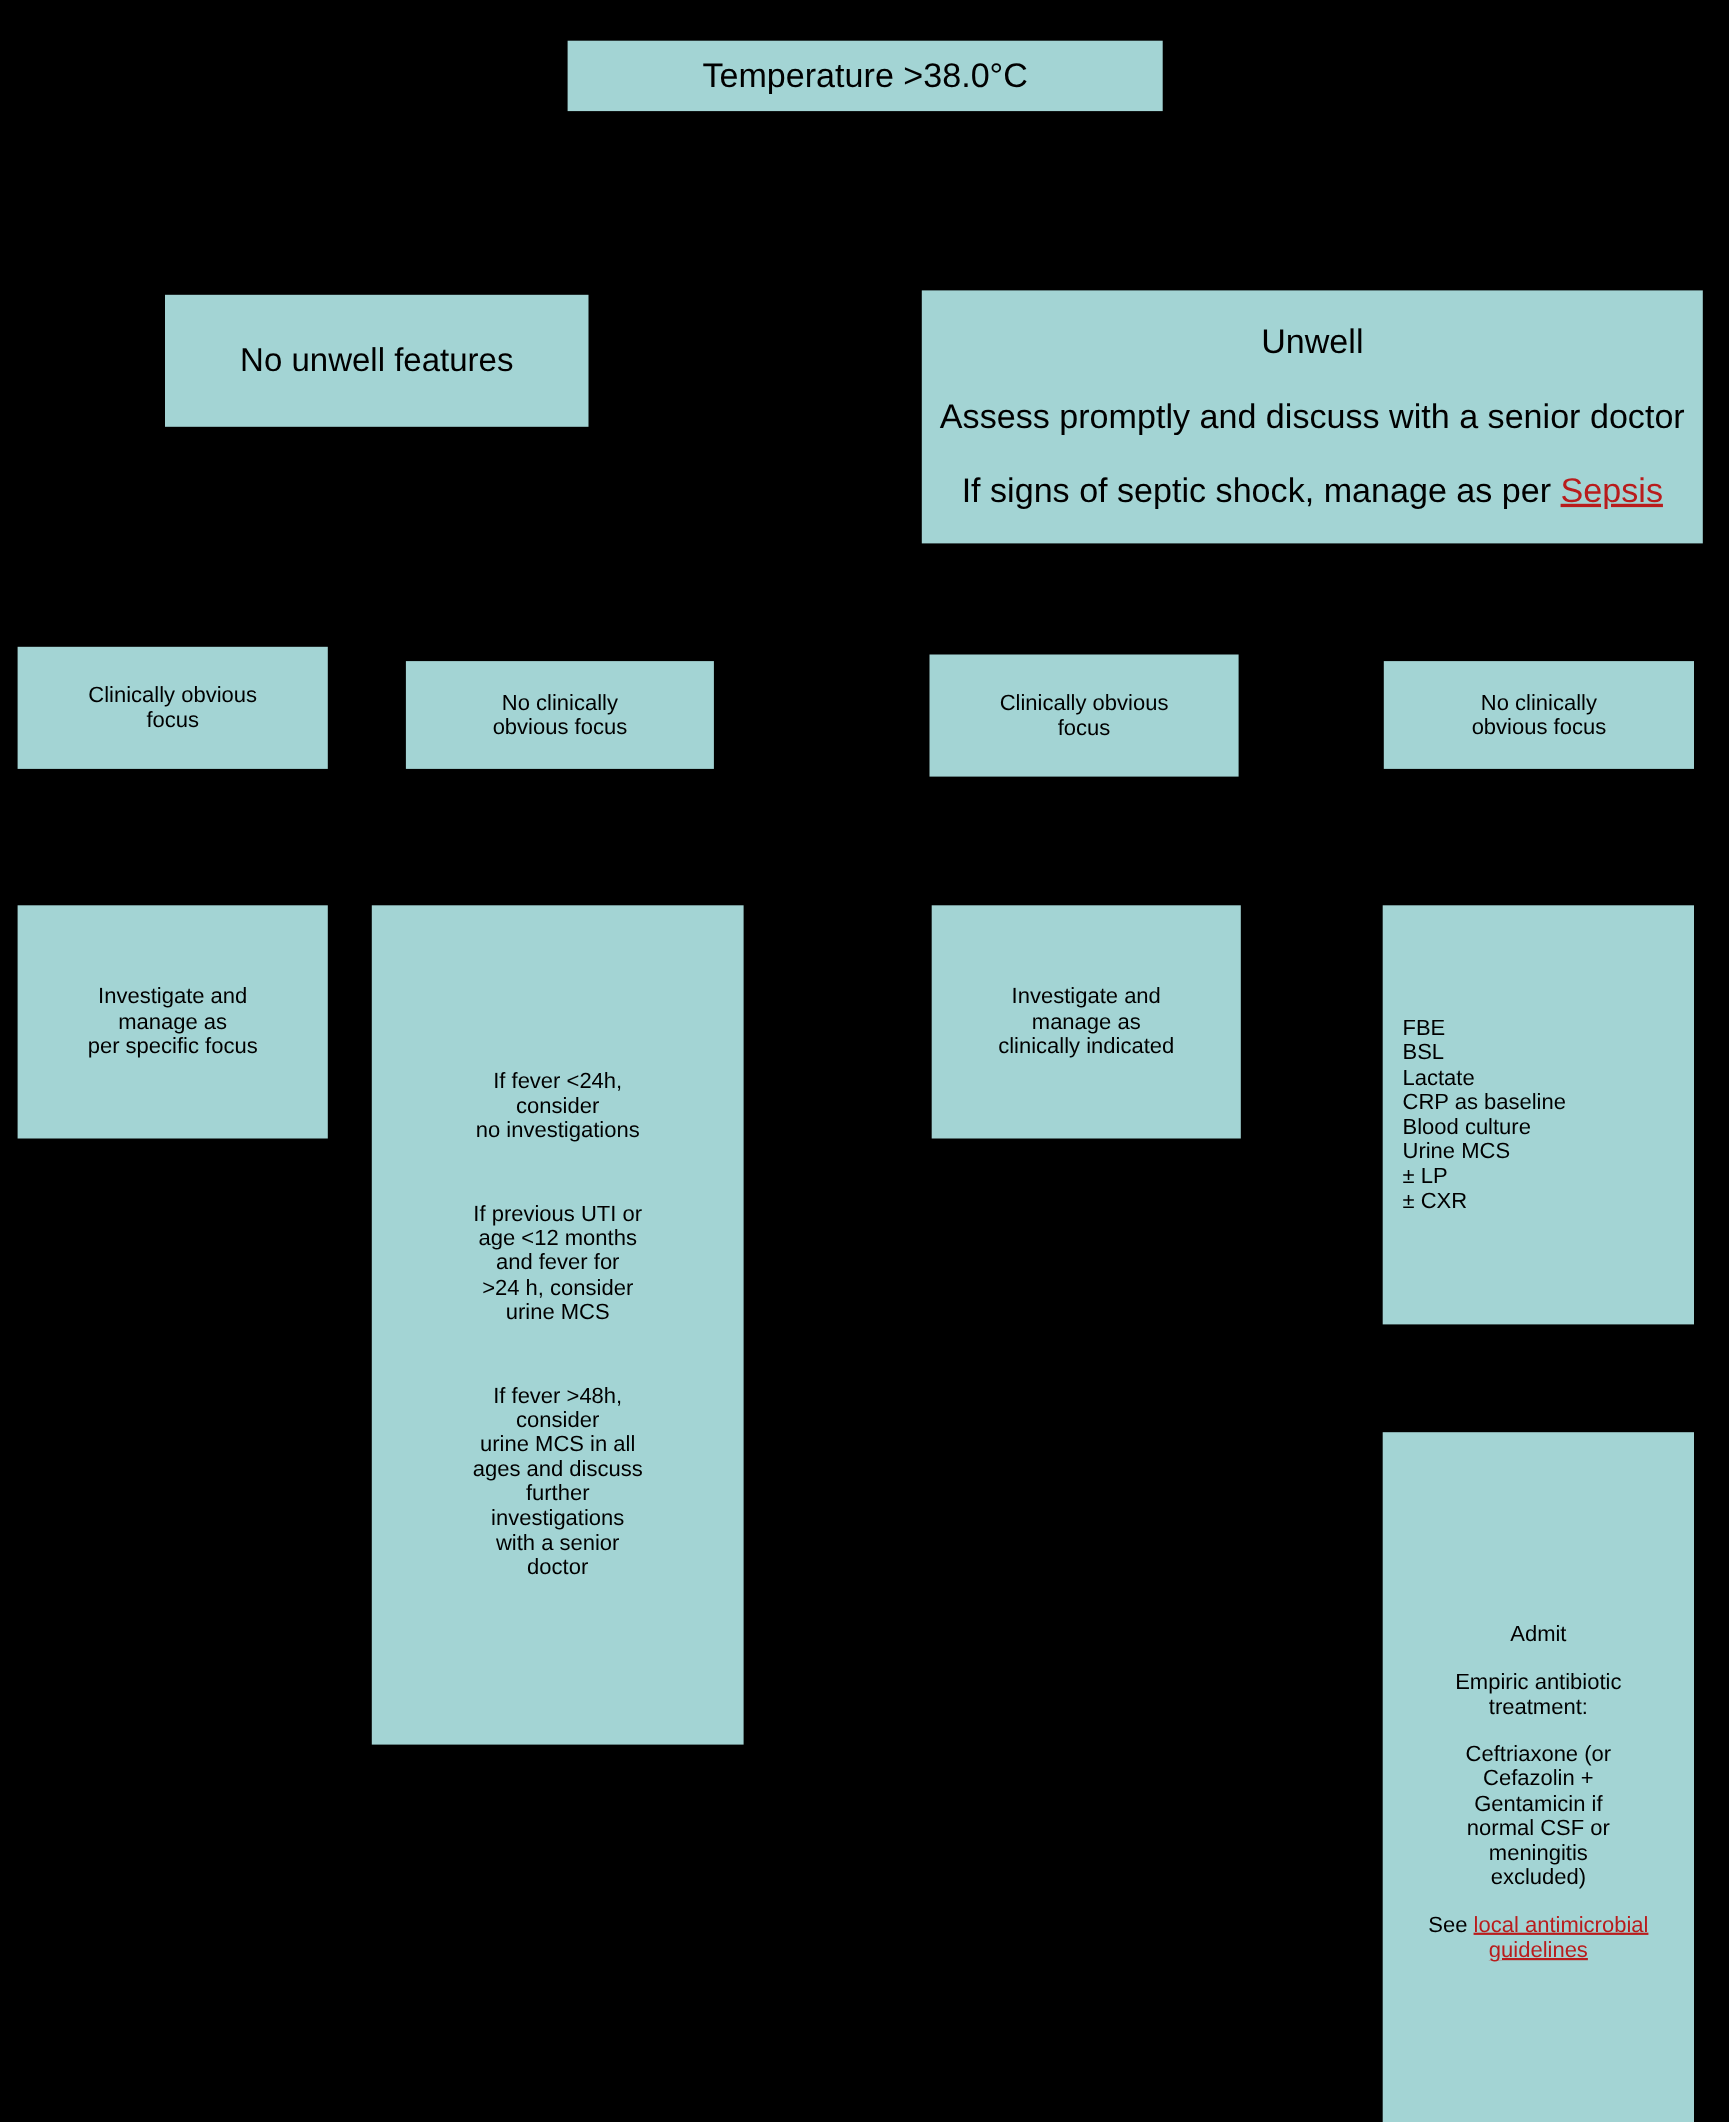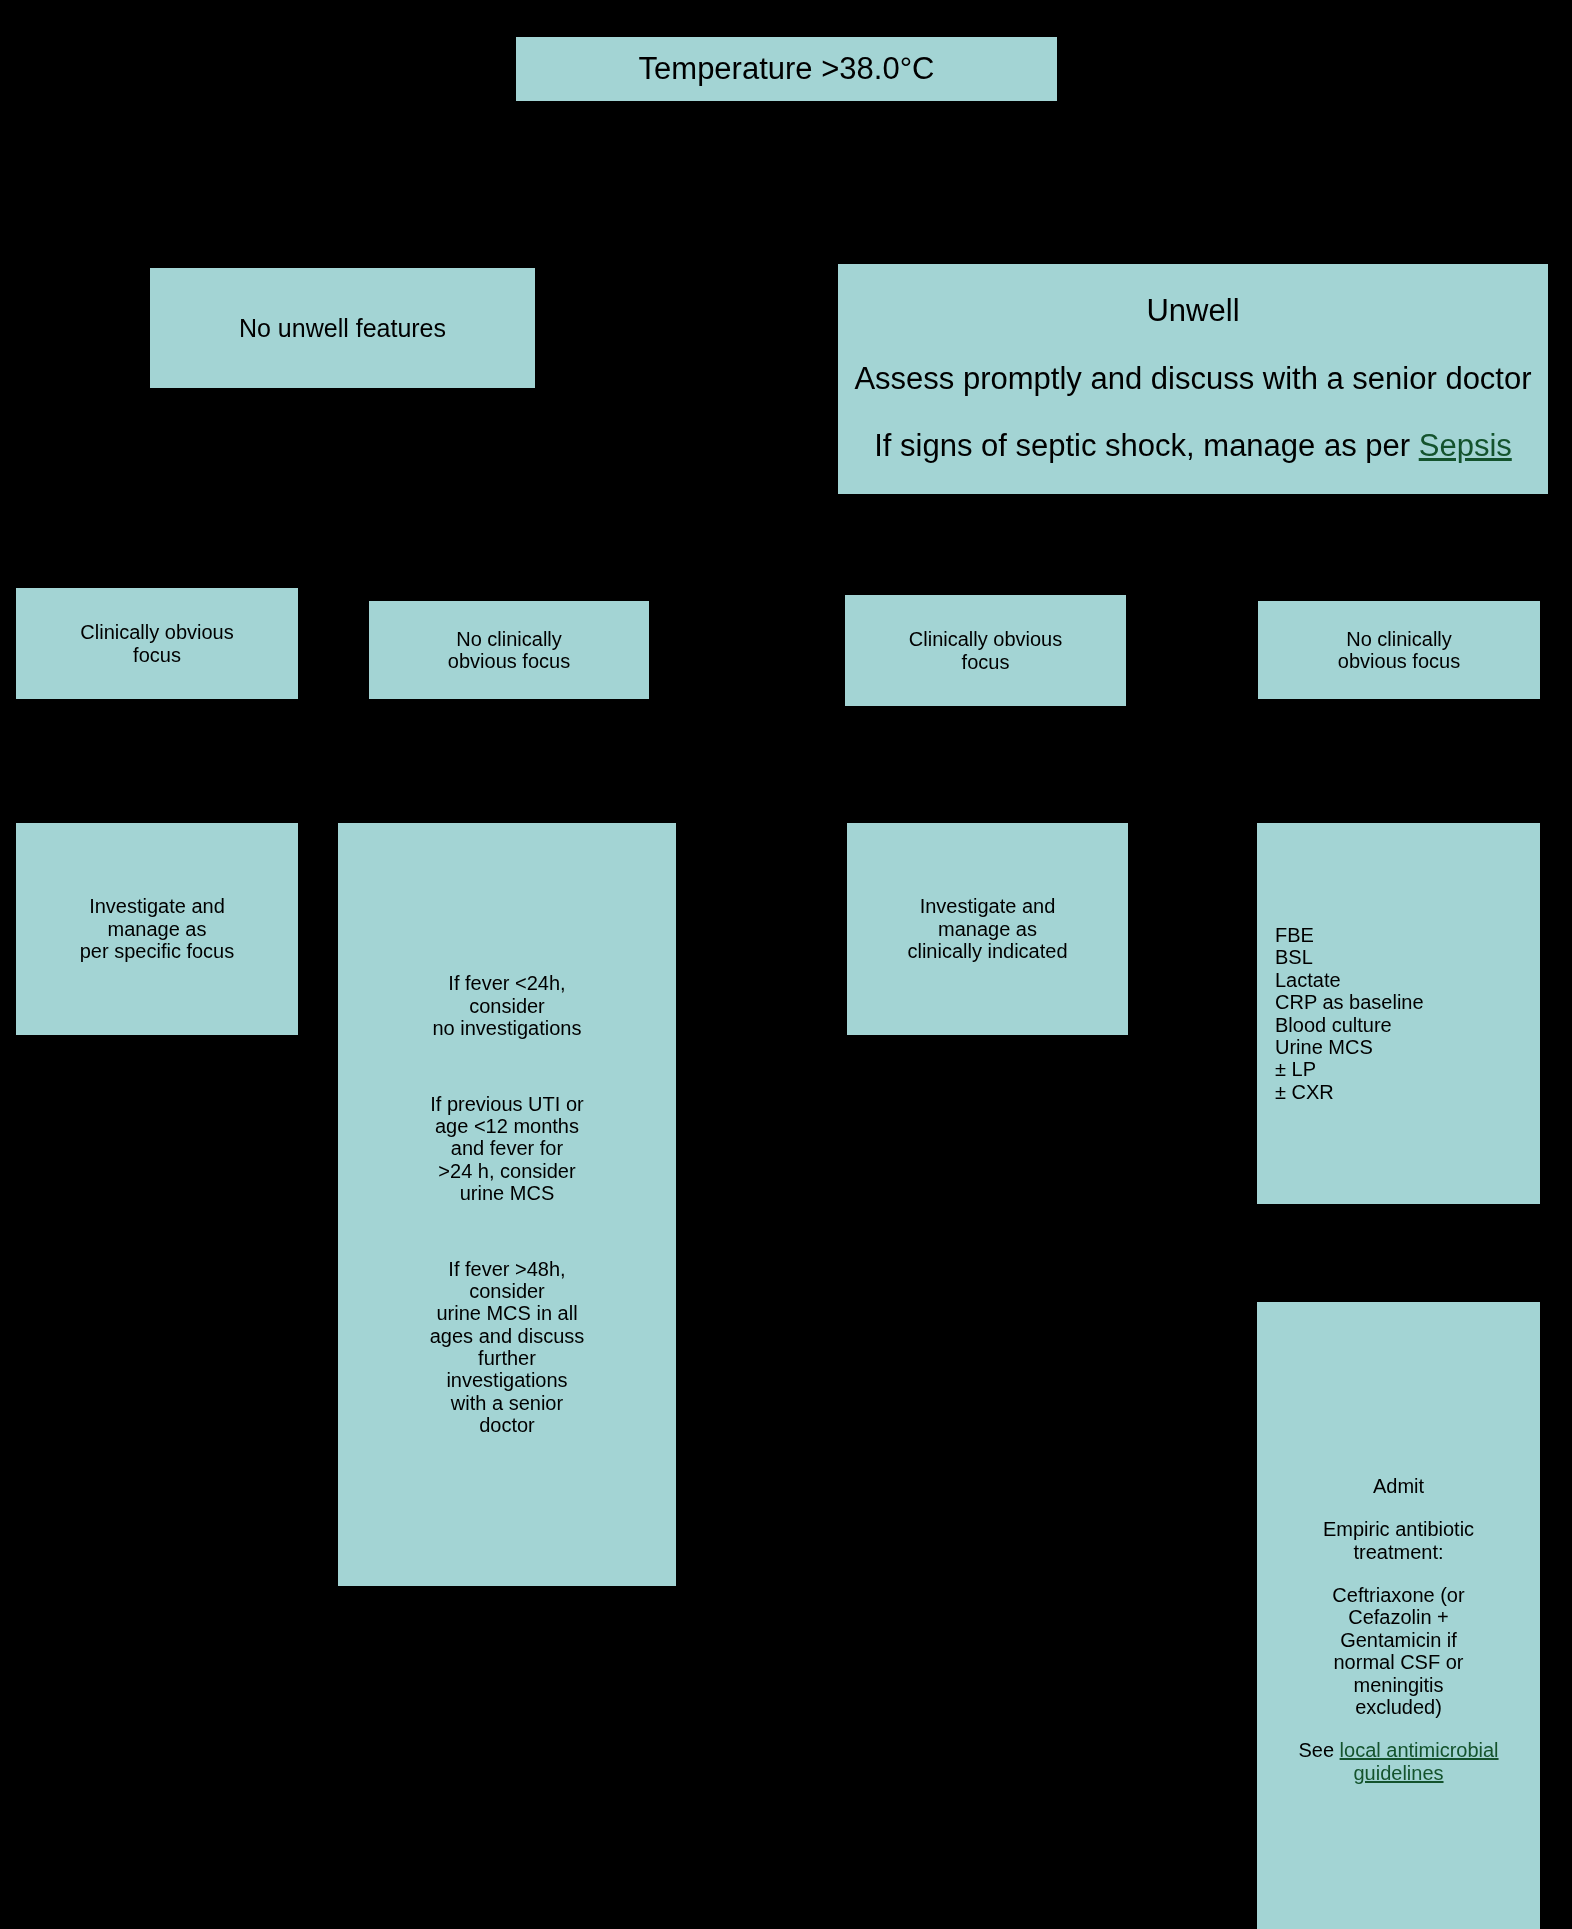--- a/index.html
+++ b/index.html
@@ -45,28 +45,28 @@
   .para + .para {
     margin-top: 1.05em;
   }
   .listline {
     margin: 0;
     padding: 0;
     text-align: left;
     width: 100%;
   }
   a.link {
-    color: #14532d;
+    color: #b91c1c;
     text-decoration: underline;
     cursor: pointer;
   }
 
   
   #node-temperature      { left: 516px;  top: 9px;    width: 541px;  height: 64px;  font-size: 31px; }
-  #node-no-unwell        { left: 150px;  top: 240px;  width: 385px;  height: 120px; font-size: 25px; }
+  #node-no-unwell        { left: 150px;  top: 240px;  width: 385px;  height: 120px; font-size: 30px; }
   #node-unwell          { left: 838px;  top: 236px;  width: 710px;  height: 230px; font-size: 31px; }
   #node-focus-1          { left: 16px;   top: 560px;  width: 282px;  height: 111px; }
   #node-focus-2          { left: 369px;  top: 573px;  width: 280px;  height: 98px;  }
   #node-focus-3          { left: 845px;  top: 567px;  width: 281px;  height: 111px; }
   #node-focus-4          { left: 1258px; top: 573px;  width: 282px;  height: 98px;  }
   #node-manage-focus     { left: 16px;   top: 795px;  width: 282px;  height: 212px; }
   #node-fever-advice     { left: 338px;  top: 795px;  width: 338px;  height: 763px; gap: 32px; }
   #node-manage-clinical  { left: 847px;  top: 795px;  width: 281px;  height: 212px; }
   #node-investigations   { left: 1257px; top: 795px;  width: 283px;  height: 381px; }
   #node-admit            { left: 1257px; top: 1274px; width: 283px;  height: 655px; }

